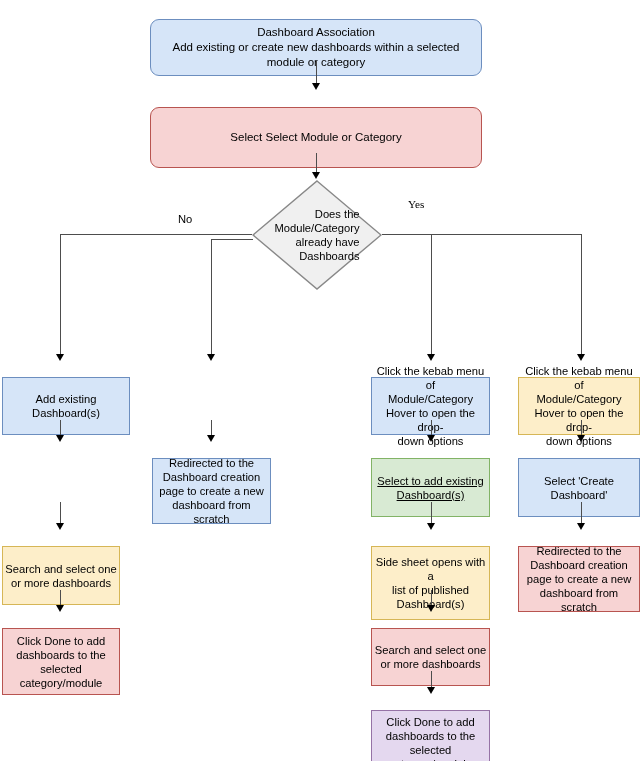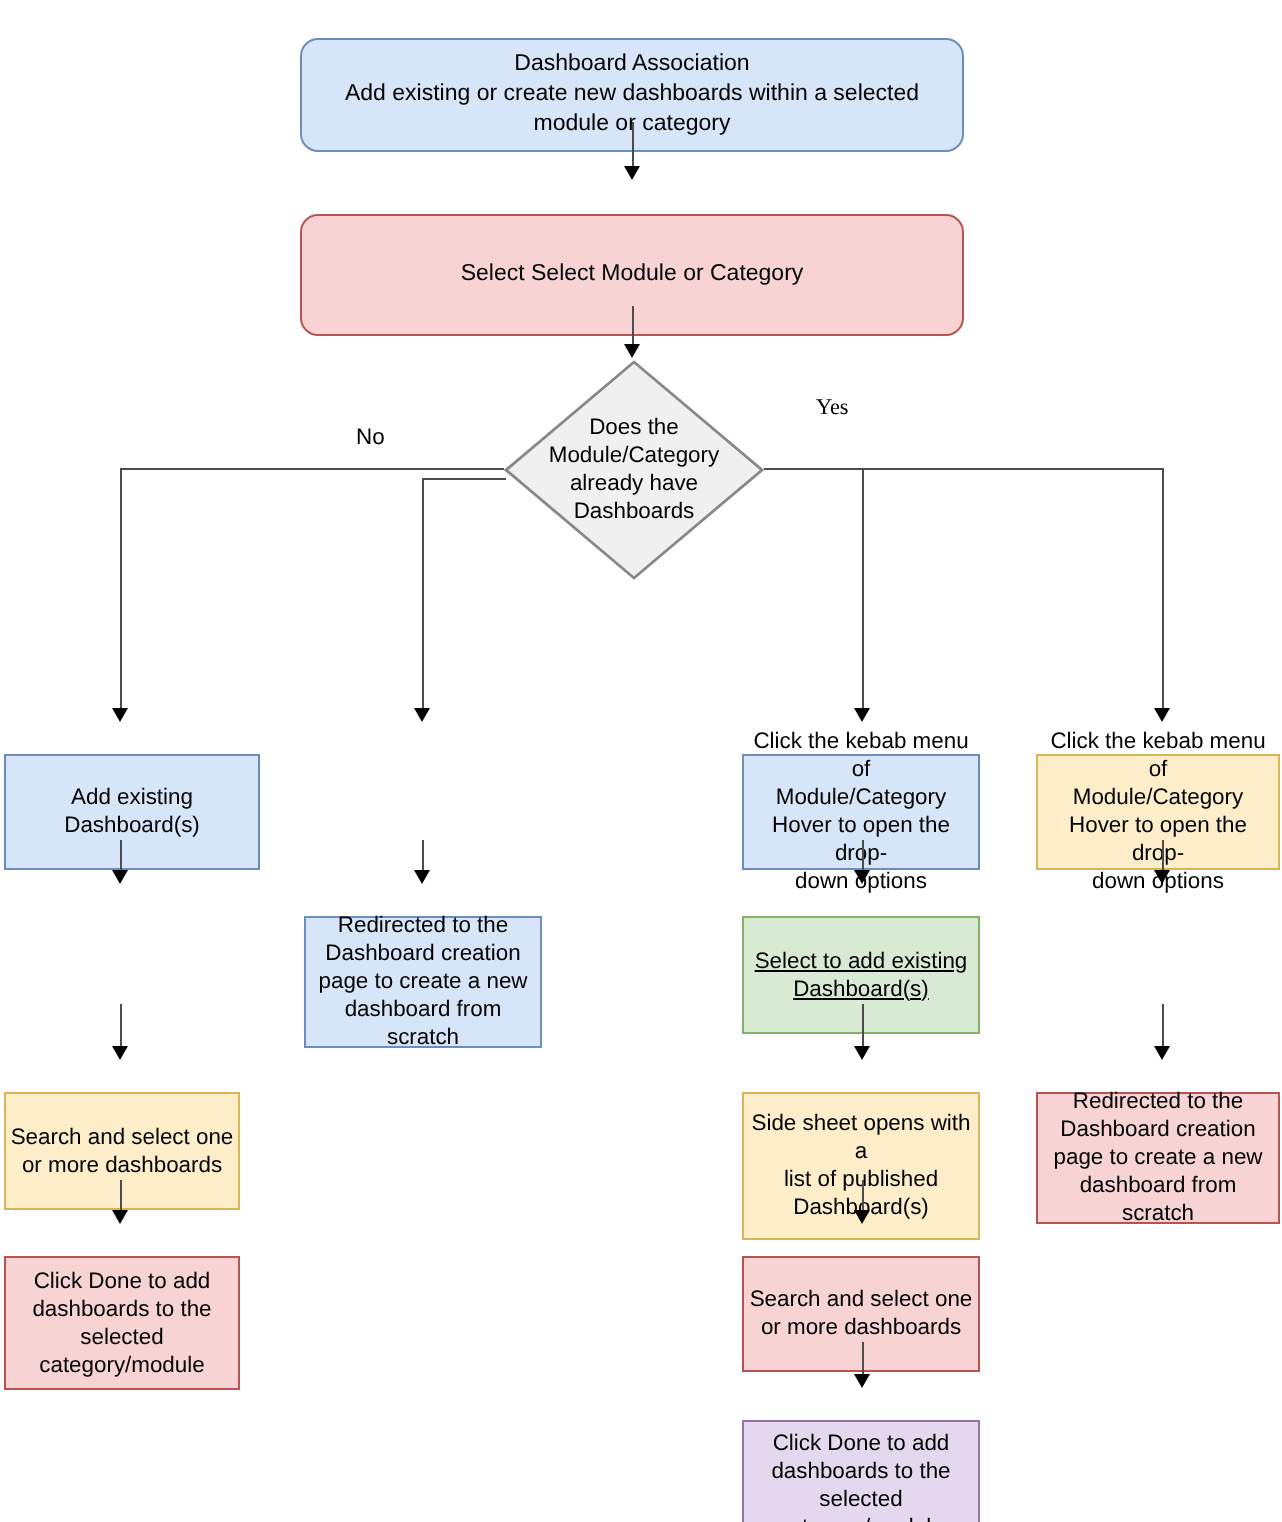--- a/index.html
+++ b/index.html
@@ -48,21 +48,21 @@
   .diamond-shape {
     position: absolute;
     inset: 0;
   }
   .diamond-label {
     position: absolute;
     inset: 0;
     display: flex;
     align-items: center;
     justify-content: center;
-    text-align: center;
+    text-align: right;
     font-size: 11.2px;
     line-height: 14px;
     color: #000000;
     white-space: pre-line;
   }
   .edge-line {
     position: absolute;
     background: #4d4d4d;
   }
   .edge-v { width: 1.4px; }
@@ -183,20 +183,22 @@
 selected
 category/module</div>
 
   <div class="node fill-yellow" style="left:518px; top:362px; width:122px; height:58px;">Click the kebab menu of
 Module/Category
 Hover to open the drop-
 down options</div>
   <div class="edge-line edge-v" style="left:581px; top:420px; height:16px;"></div>
   <div class="arrowhead" style="left:577px; top:435px;"></div>
 
+  <div class="node fill-blue" style="left:518px; top:443px; width:122px; height:59px;">Select 'Create
+Dashboard'</div>
   <div class="edge-line edge-v" style="left:581px; top:502px; height:22px;"></div>
   <div class="arrowhead" style="left:577px; top:523px;"></div>
 
   <div class="node fill-red" style="left:518px; top:531px; width:122px; height:66px;">Redirected to the
 Dashboard creation
 page to create a new
 dashboard from scratch</div>
 
 </div>
 

